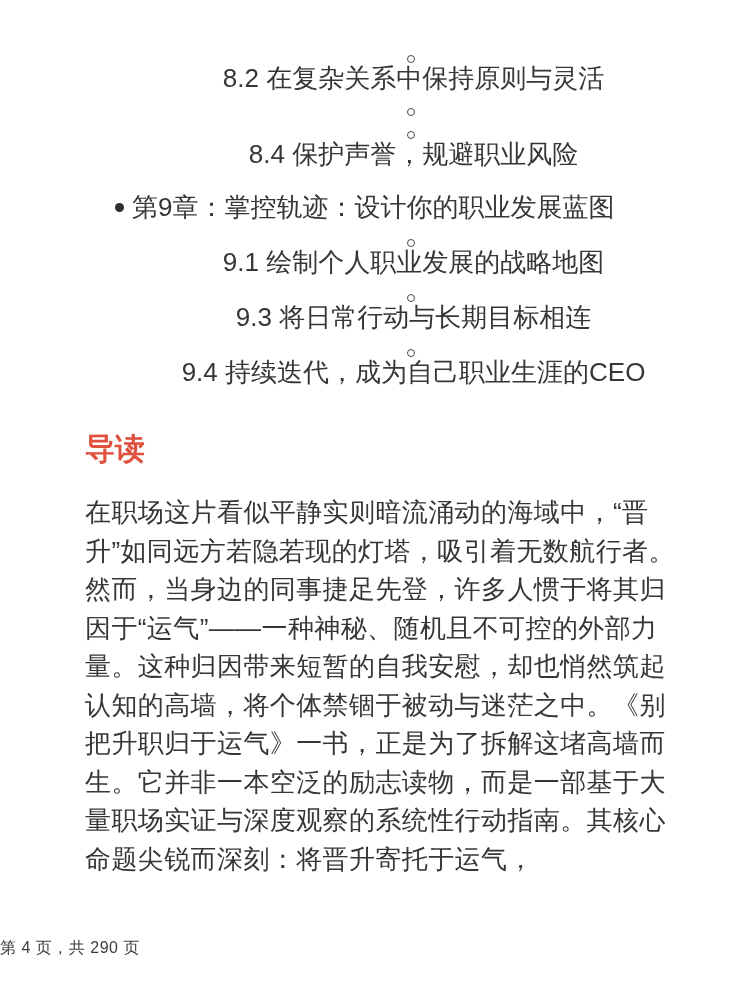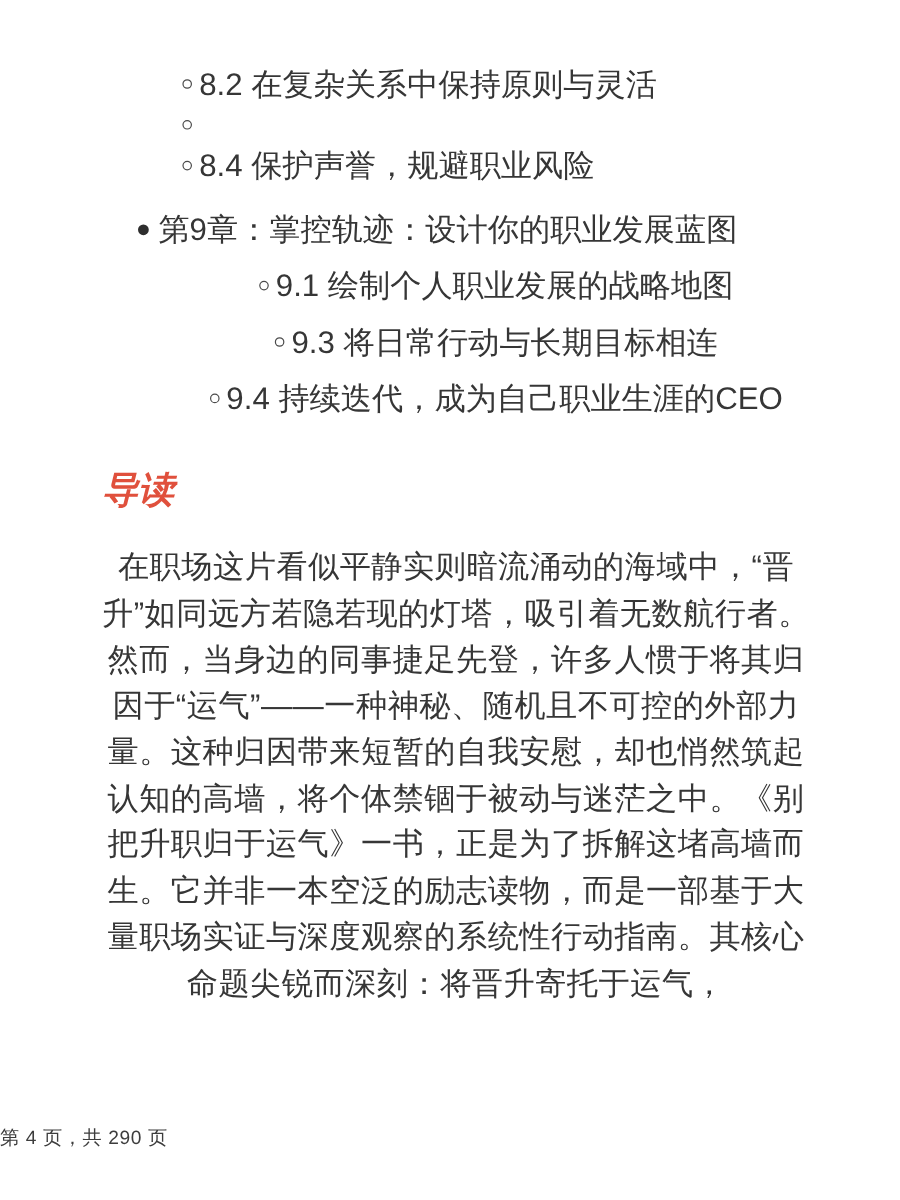--- a/index.html
+++ b/index.html
@@ -31,20 +31,21 @@
   ul.toc li {
     display: flex;
     align-items: center;
     font-size: 26px;
     line-height: 30px;
     color: var(--text, #363636);
   }
   ul.toc-sub li {
     padding-left: 67px;
     margin-bottom: 15px;
+    flex-direction: column;
   }
   ul.toc-chap li {
     padding-left: 30px;
     margin-top: 23px;
     margin-bottom: 17px;
   }
   ul.toc-sub-9 li {
     margin-bottom: 17px;
     justify-content: center;
   }
@@ -65,30 +66,29 @@
     border-radius: 50%;
     margin-right: 8px;
   }
   
   .intro-heading {
     margin: 44px 0 0 0;
     font-size: 30px;
     line-height: 36px;
     font-weight: 700;
     color: var(--accent, #e0503c);
-    font-style: italic;
   }
   .intro-paragraph {
     margin: 26px 0 0 0;
     width: 590px;
     font-size: 26px;
     line-height: 38.5px;
     letter-spacing: 0.4px;
     color: var(--text, #363636);
-    text-align: center;
+    text-align: left;
     word-break: break-all;
   }
   
   .page-footer {
     position: absolute;
     left: 0;
     right: 0;
     top: 938px;
     text-align: left;
     font-size: 16px;

